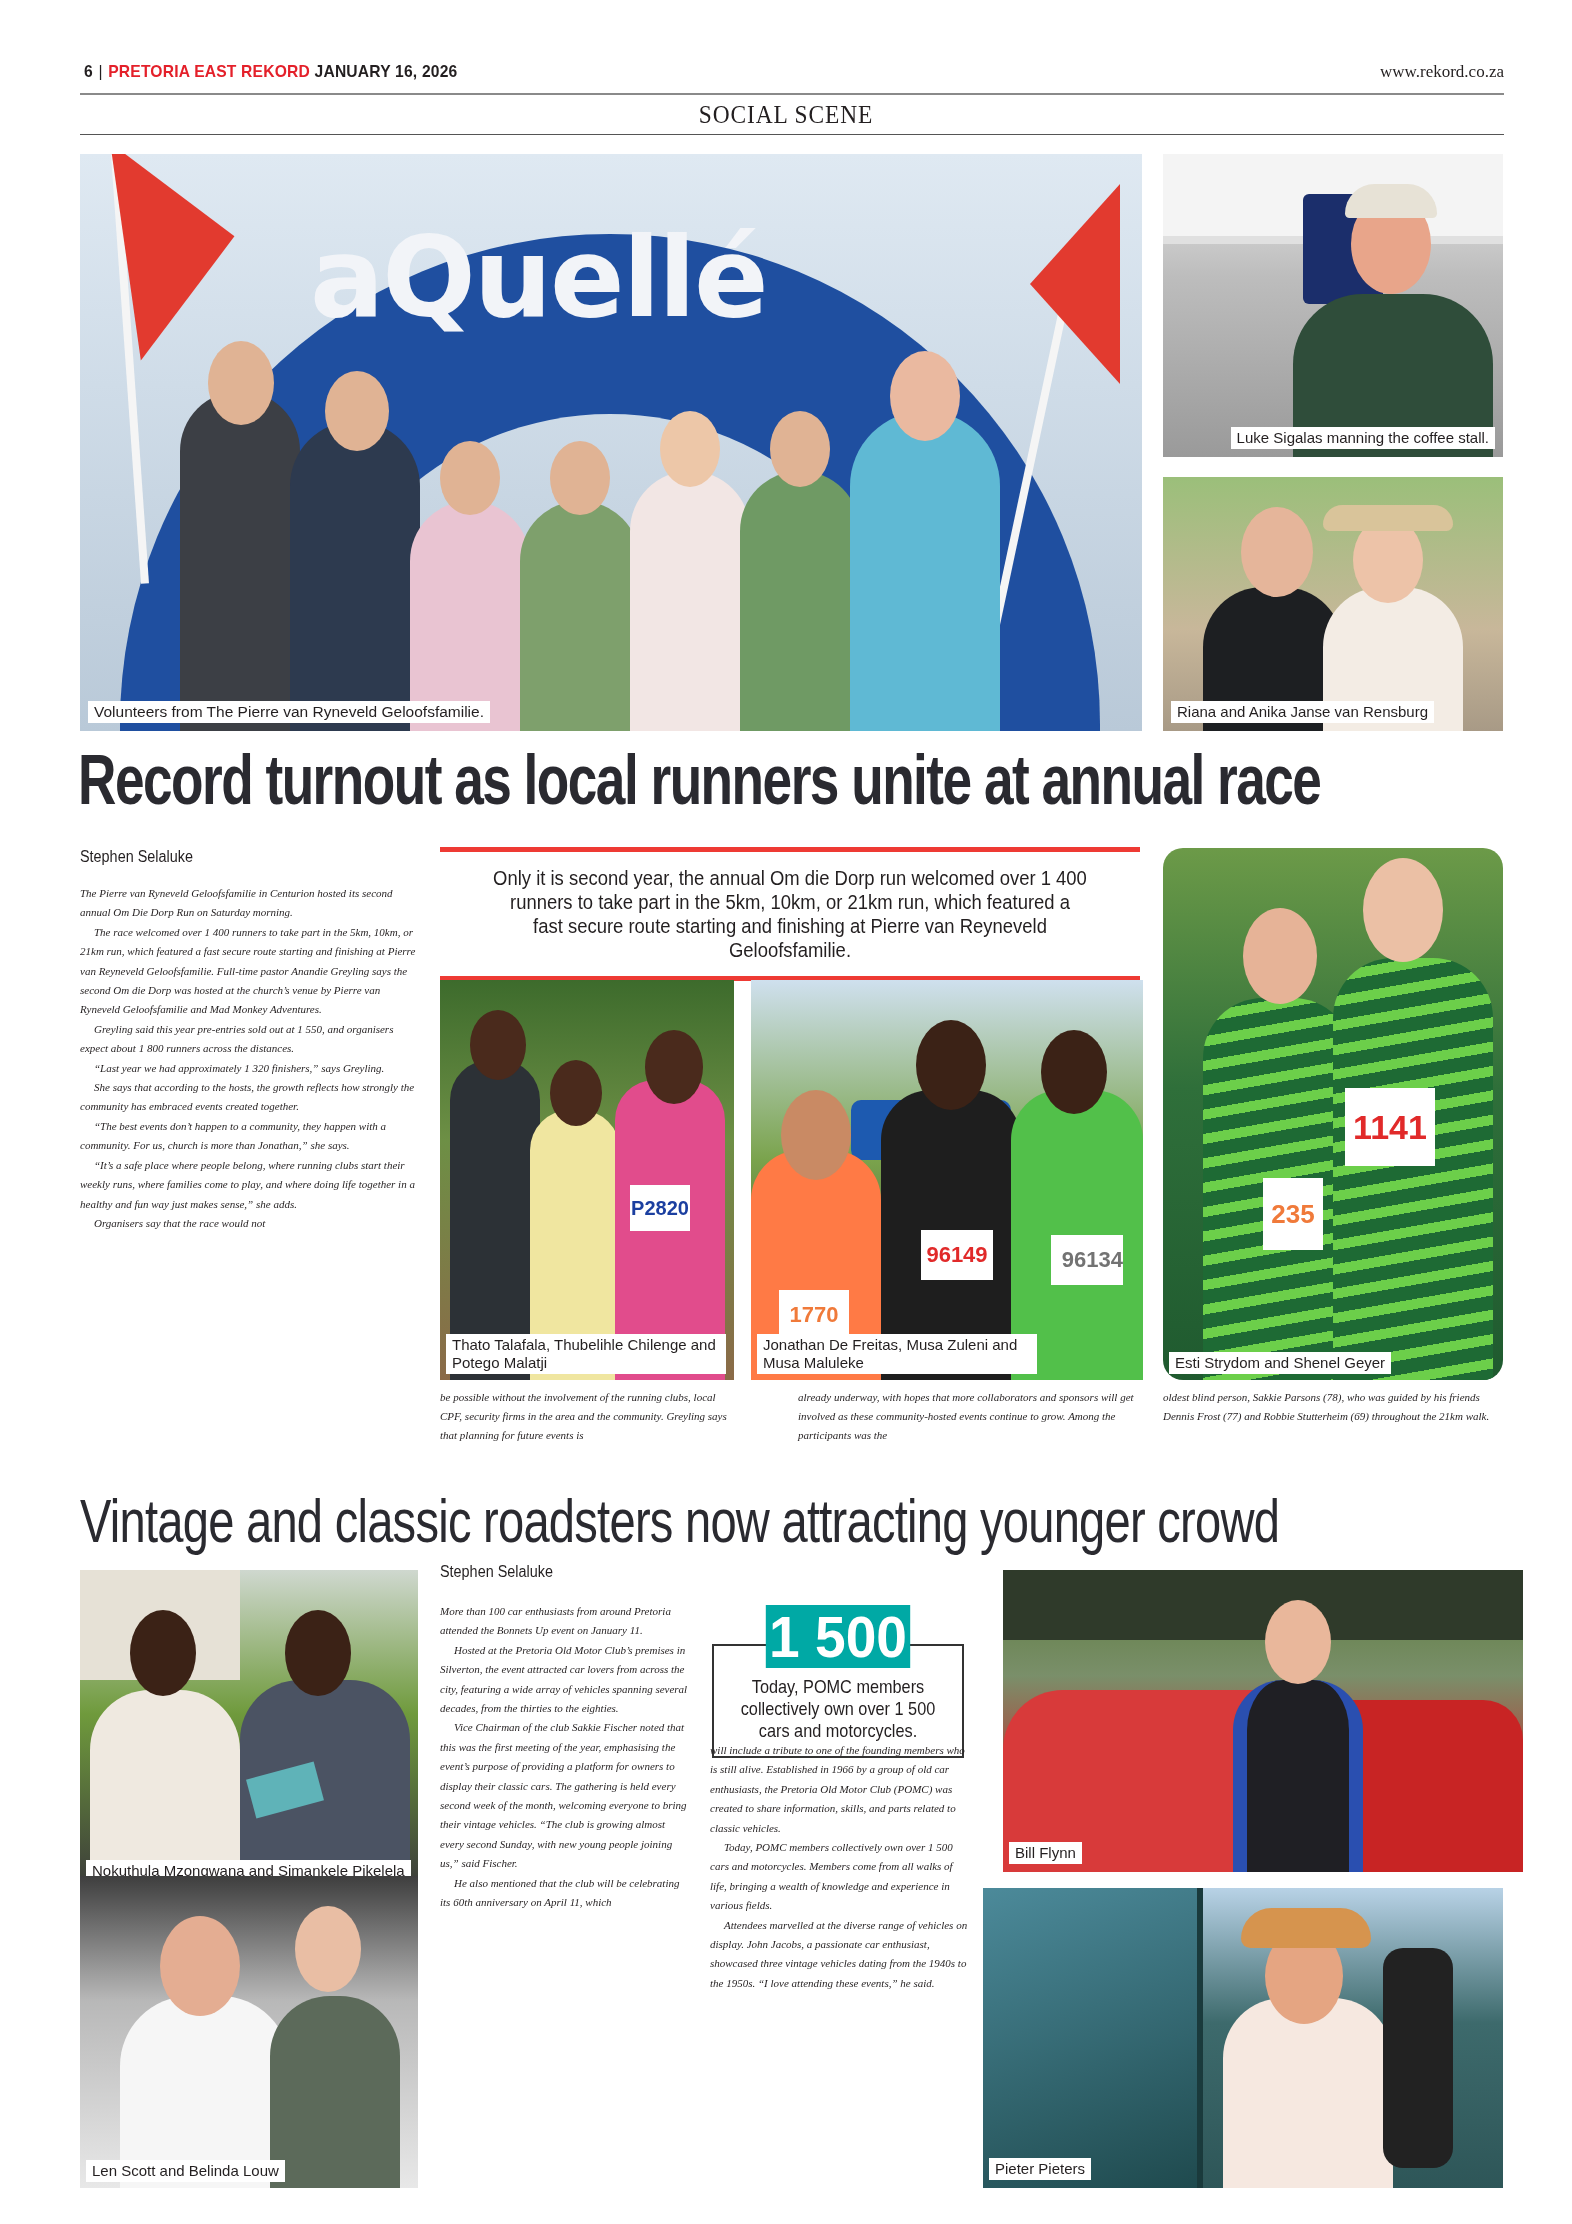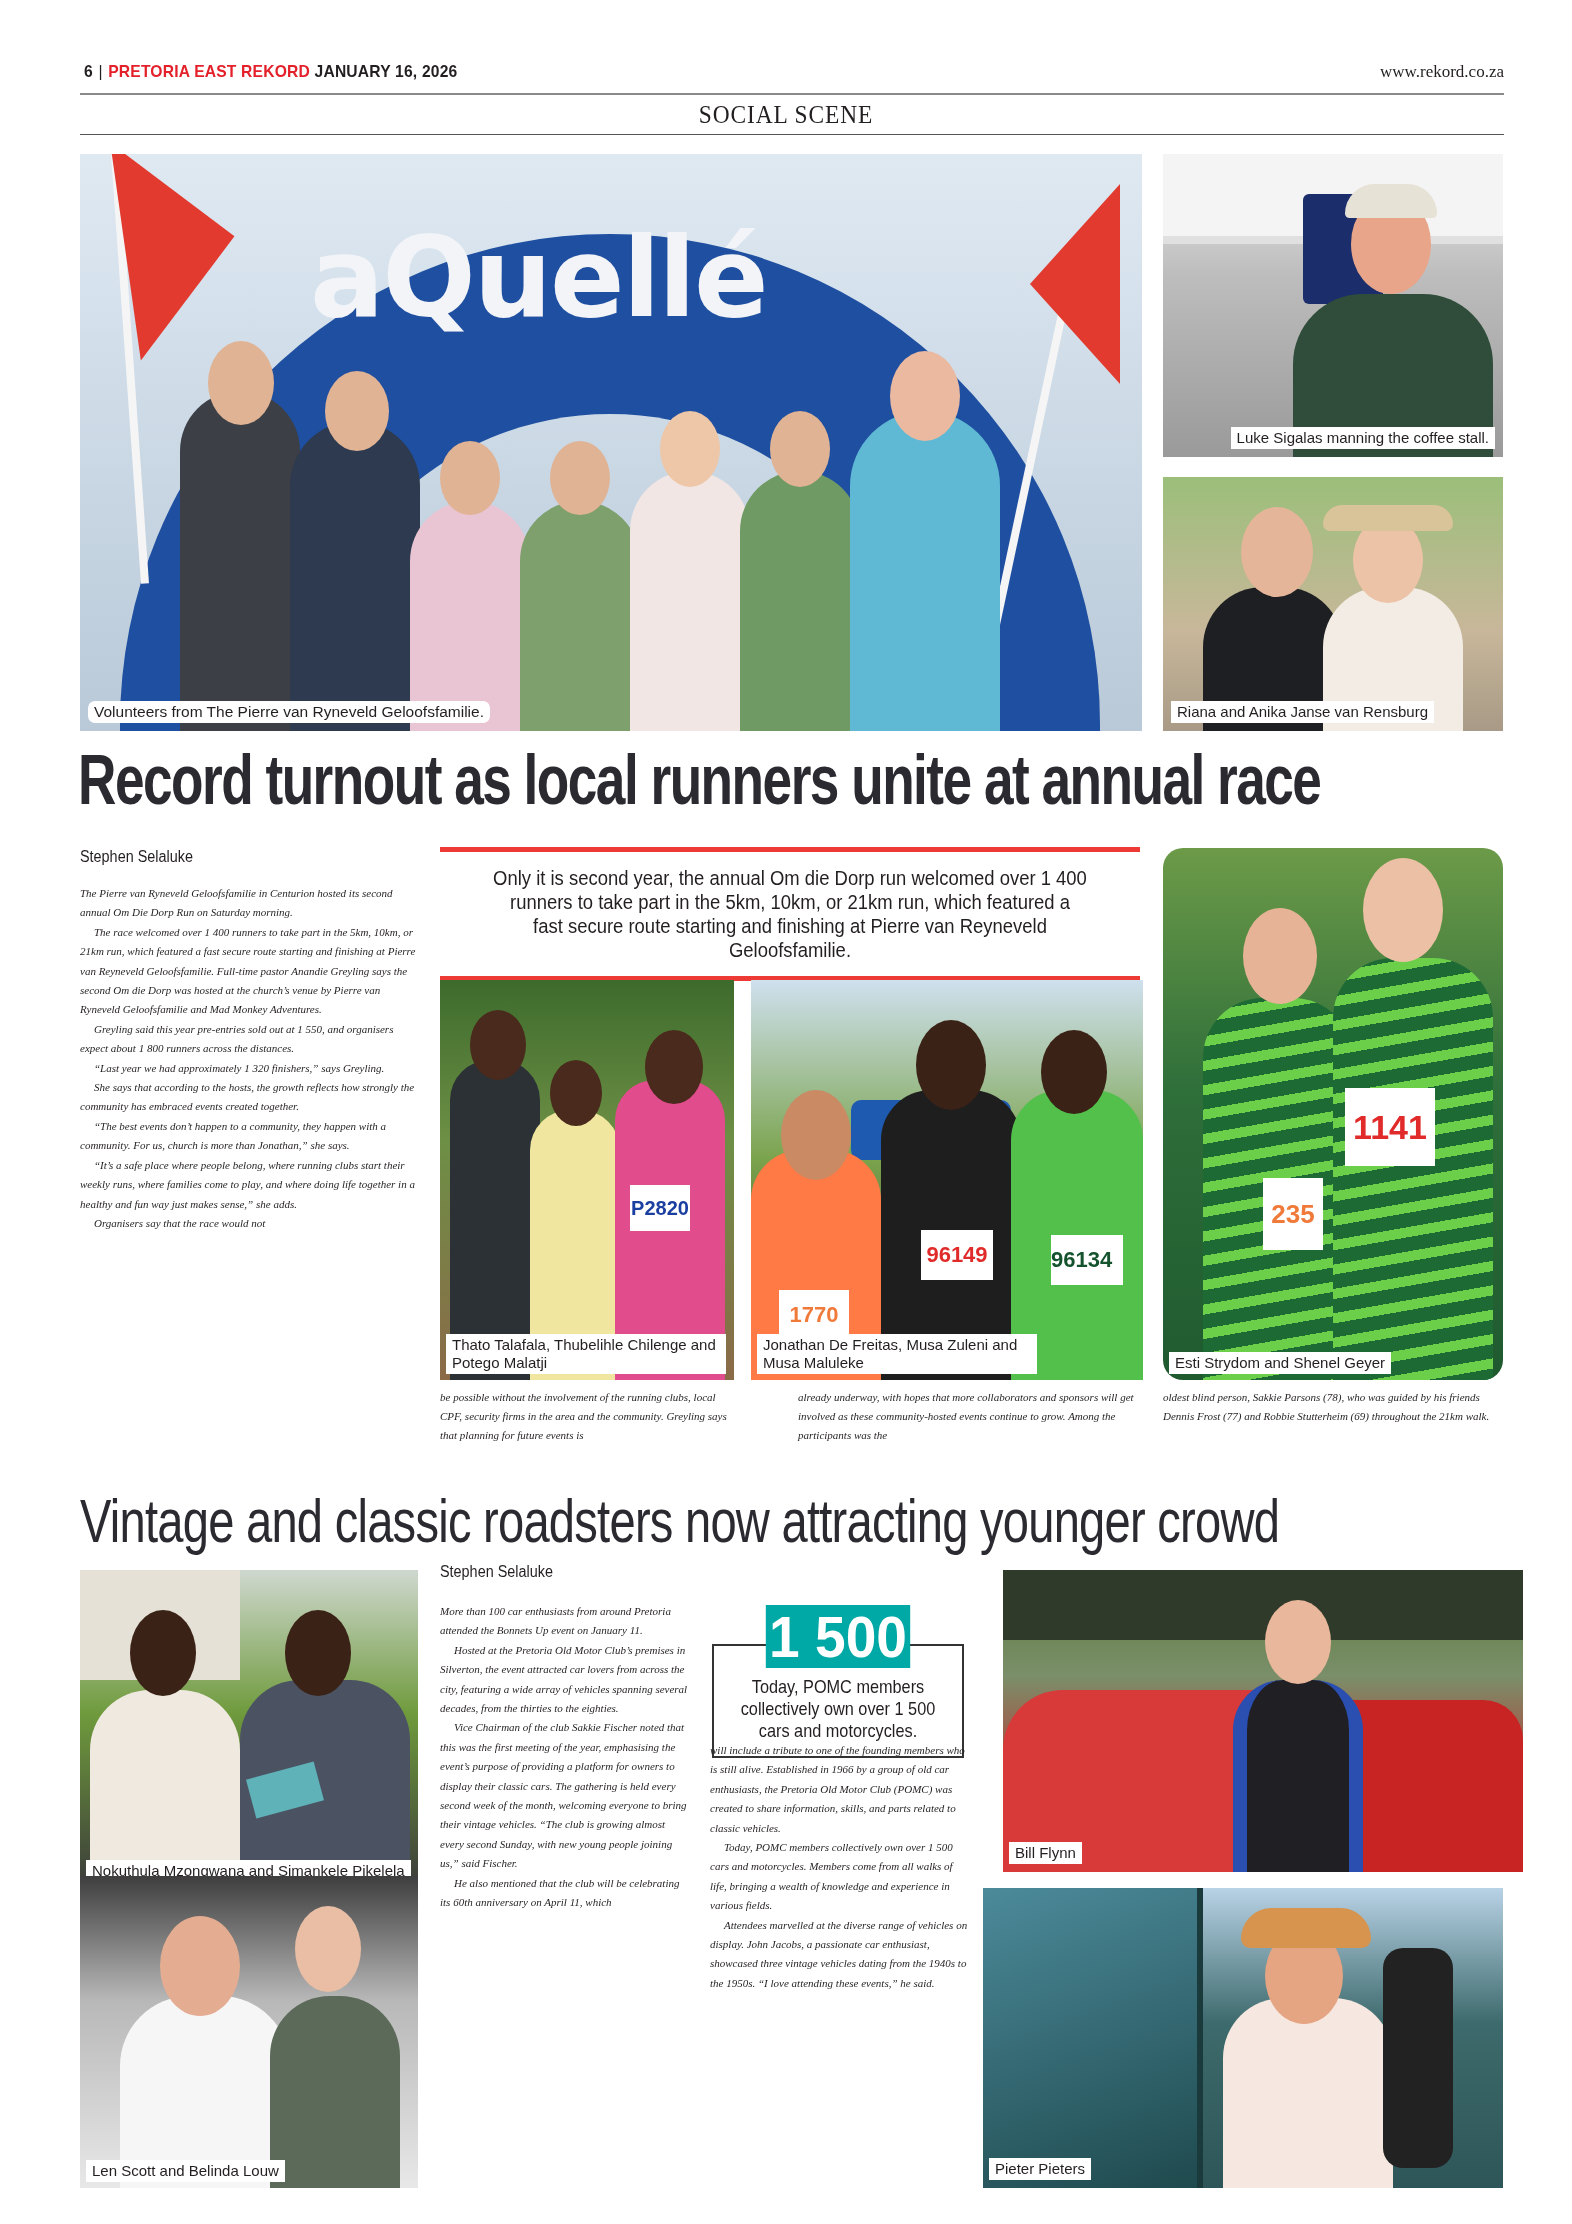--- a/index.html
+++ b/index.html
@@ -98,21 +98,21 @@
     <div class="head" style="left:280px;top:110px;width:60px;height:74px;"></div>
     <div class="person" style="left:360px;width:120px;height:230px;background:#7ea06c;"></div>
     <div class="head" style="left:390px;top:110px;width:60px;height:74px;"></div>
     <div class="person" style="left:470px;width:120px;height:260px;background:#f2e6e4;"></div>
     <div class="head" style="left:500px;top:80px;width:60px;height:76px;background:#edc7a8;"></div>
     <div class="person" style="left:580px;width:120px;height:260px;background:#6f9a64;"></div>
     <div class="head" style="left:610px;top:80px;width:60px;height:76px;"></div>
     <div class="person" style="left:690px;width:150px;height:320px;background:#5fb9d4;"></div>
     <div class="head" style="left:730px;top:20px;width:70px;height:90px;background:#eab9a0;"></div>
   </div>
-  <div class="caption" style="left:8px;bottom:8px;font-size:15.5px;border-radius:7px;">Volunteers from The Pierre van Ryneveld Geloofsfamilie.</div>
+  <div class="caption" style="left:8px;bottom:8px;font-size:15.5px;">Volunteers from The Pierre van Ryneveld Geloofsfamilie.</div>
 </div>
 
 <div class="photo luke">
   <div style="position:absolute;left:0;top:0;width:100%;height:90px;background:#f4f4f4;border-bottom:8px solid #e0e0e0;"></div>
   <div style="position:absolute;left:140px;top:40px;width:80px;height:110px;background:#1b2e6b;border-radius:6px;"></div>
   <div style="position:absolute;left:130px;top:140px;width:200px;height:163px;background:#2f4d3a;border-radius:70px 70px 0 0;"></div>
   <div style="position:absolute;left:188px;top:40px;width:80px;height:100px;background:#e8a58a;border-radius:50%;"></div>
   <div style="position:absolute;left:182px;top:30px;width:92px;height:34px;background:#e7e2d6;border-radius:40px 40px 6px 6px;"></div>
   <div class="caption" style="right:8px;bottom:8px;">Luke Sigalas manning the coffee stall.</div>
 </div>
@@ -160,21 +160,21 @@
 
 <div class="photo run2">
   <div style="position:absolute;left:100px;top:120px;width:160px;height:60px;background:#1d5ab0;border-radius:10px;"></div>
   <div style="position:absolute;left:0;top:170px;width:130px;height:230px;background:#ff7a45;border-radius:50px 50px 0 0;"></div>
   <div style="position:absolute;left:30px;top:110px;width:70px;height:90px;background:#c98a64;border-radius:50%;"></div>
   <div style="position:absolute;left:130px;top:110px;width:140px;height:290px;background:#1e1e1e;border-radius:50px 50px 0 0;"></div>
   <div style="position:absolute;left:165px;top:40px;width:70px;height:90px;background:#3b2216;border-radius:50%;"></div>
   <div style="position:absolute;left:260px;top:110px;width:132px;height:290px;background:#52c04a;border-radius:50px 50px 0 0;"></div>
   <div style="position:absolute;left:290px;top:50px;width:66px;height:84px;background:#3b2216;border-radius:50%;"></div>
   <div style="position:absolute;left:170px;top:250px;width:72px;height:50px;background:#fff;color:#e12a2a;font:bold 22px 'Liberation Sans',sans-serif;text-align:center;line-height:50px;">96149</div>
-  <div style="position:absolute;left:300px;top:255px;width:72px;height:50px;background:#fff;color:#14532d;font:bold 22px 'Liberation Sans',sans-serif;text-align:left;line-height:50px;">96134</div>
+  <div style="position:absolute;left:300px;top:255px;width:72px;height:50px;background:#fff;color:#737373;font:bold 22px 'Liberation Sans',sans-serif;text-align:right;line-height:50px;padding-left:8px;">96134</div>
   <div style="position:absolute;left:28px;top:310px;width:70px;height:50px;background:#fff;color:#f07a3a;font:bold 22px 'Liberation Sans',sans-serif;text-align:center;line-height:50px;">1770</div>
   <div class="caption" style="left:6px;bottom:6px;width:280px;">Jonathan De Freitas, Musa Zuleni and Musa Maluleke</div>
 </div>
 
 <div class="photo run3">
   <div style="position:absolute;left:40px;top:150px;width:150px;height:382px;background:repeating-linear-gradient(170deg,#1e6a34 0 14px,#6ccf4a 14px 24px);border-radius:60px 60px 0 0;"></div>
   <div style="position:absolute;left:80px;top:60px;width:74px;height:96px;background:#e6b397;border-radius:50%;"></div>
   <div style="position:absolute;left:170px;top:110px;width:160px;height:422px;background:repeating-linear-gradient(170deg,#1e6a34 0 14px,#6ccf4a 14px 24px);border-radius:60px 60px 0 0;"></div>
   <div style="position:absolute;left:200px;top:10px;width:80px;height:104px;background:#ebc0a5;border-radius:50%;"></div>
   <div style="position:absolute;left:182px;top:240px;width:90px;height:78px;background:#fff;color:#e12a2a;font:bold 34px 'Liberation Sans',sans-serif;text-align:center;line-height:78px;">1141</div>

